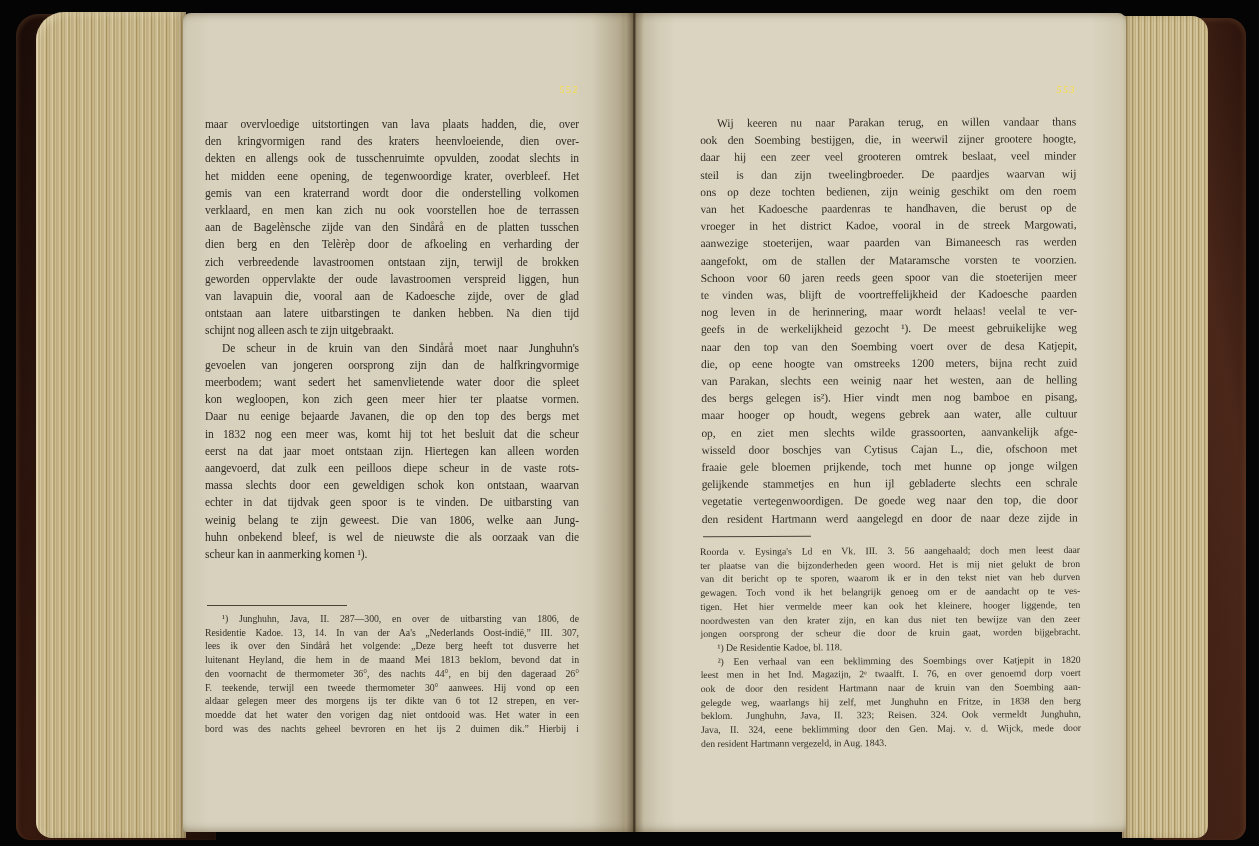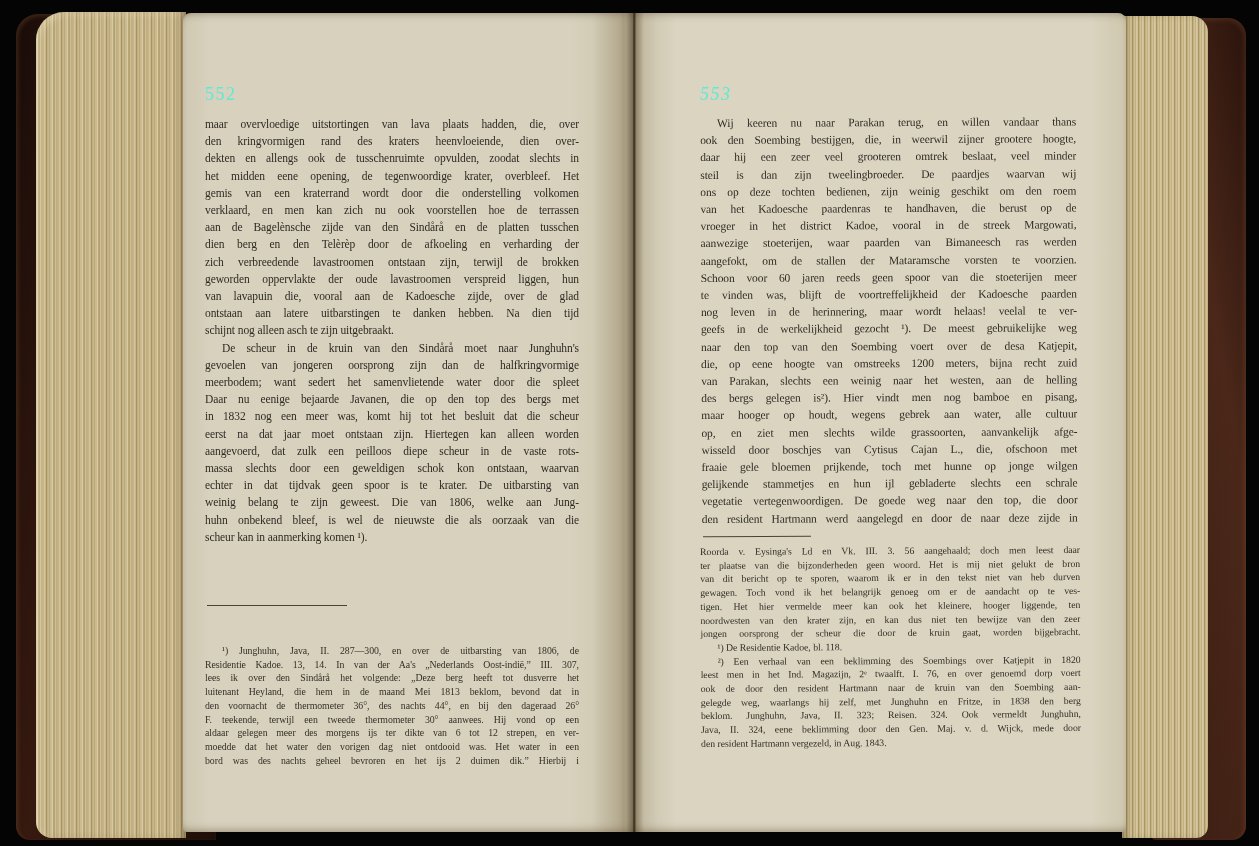--- a/index.html
+++ b/index.html
@@ -64,39 +64,39 @@
       rgba(100,80,45,0) 0%,
       rgba(100,80,45,.28) 40%,
       rgba(70,52,26,.62) 48.5%,
       rgba(35,25,10,.92) 50%,
       rgba(80,62,32,.45) 53%,
       rgba(100,80,45,.12) 62%,
       rgba(100,80,45,0) 100%);
     pointer-events:none;
   }
   .folio{
-    position:absolute;text-align:left;
-    font-size:18px;letter-spacing:1.5px;color:#5eead4;
+    position:absolute;text-align:right;
+    font-size:10px;letter-spacing:1.5px;color:#fde047;
   }
   .folio-left{left:205px;top:84px;width:374px;}
   .folio-right{left:700px;top:84px;width:376px;font-style:italic;}
   .bodytext{
     position:absolute;font-size:11.5px;line-height:17.2px;
     letter-spacing:-0.1px;color:var(--ink);overflow:hidden;
   }
   .body-left{left:205px;top:116px;width:374px;}
   .body-right{left:700px;top:115px;width:376px;transform:rotate(-0.25deg);transform-origin:left top;}
   .fnsep{position:absolute;border-top:1.2px solid #494337;}
   .fnsep-left{left:207px;top:605px;width:140px;}
   .fnsep-right{left:703px;top:536px;width:108px;transform:rotate(-0.25deg);}
   .fntext{
     position:absolute;font-size:9.8px;line-height:13.7px;
     letter-spacing:-0.05px;color:#332f28;overflow:hidden;
   }
-  .fn-left{left:205px;top:644px;width:374px;}
+  .fn-left{left:205px;top:612px;width:374px;}
   .fn-right{left:700px;top:545px;width:380px;transform:rotate(-0.3deg);transform-origin:left top;}
   .ln{text-align:justify;text-align-last:justify;white-space:normal;}
   .ln.end{text-align-last:left;}
   .ln.ind{padding-left:17px;}
 </style>
 </head>
 <body>
 
 <div class="cover cover-left"></div>
 <div class="cover cover-right"></div>
@@ -120,26 +120,27 @@
     <div class="ln">aan de Bagelènsche zijde van den Sindårå en de platten tusschen</div>
     <div class="ln">dien berg en den Telèrèp door de afkoeling en verharding der</div>
     <div class="ln">zich verbreedende lavastroomen ontstaan zijn, terwijl de brokken</div>
     <div class="ln">geworden oppervlakte der oude lavastroomen verspreid liggen, hun</div>
     <div class="ln">van lavapuin die, vooral aan de Kadoesche zijde, over de glad</div>
     <div class="ln">ontstaan aan latere uitbarstingen te danken hebben. Na dien tijd</div>
     <div class="ln end">schijnt nog alleen asch te zijn uitgebraakt.</div>
     <div class="ln ind">De scheur in de kruin van den Sindårå moet naar Junghuhn's</div>
     <div class="ln">gevoelen van jongeren oorsprong zijn dan de halfkringvormige</div>
     <div class="ln">meerbodem; want sedert het samenvlietende water door die spleet</div>
+    <div class="ln">kon wegloopen, kon zich geen meer hier ter plaatse vormen.</div>
     <div class="ln">Daar nu eenige bejaarde Javanen, die op den top des bergs met</div>
     <div class="ln">in 1832 nog een meer was, komt hij tot het besluit dat die scheur</div>
     <div class="ln">eerst na dat jaar moet ontstaan zijn. Hiertegen kan alleen worden</div>
     <div class="ln">aangevoerd, dat zulk een peilloos diepe scheur in de vaste rots-</div>
     <div class="ln">massa slechts door een geweldigen schok kon ontstaan, waarvan</div>
-    <div class="ln">echter in dat tijdvak geen spoor is te krater. De uitbarsting van</div>
+    <div class="ln">echter in dat tijdvak geen spoor is te vinden. De uitbarsting van</div>
     <div class="ln">weinig belang te zijn geweest. Die van 1806, welke aan Jung-</div>
     <div class="ln">huhn onbekend bleef, is wel de nieuwste die als oorzaak van die</div>
     <div class="ln end">scheur kan in aanmerking komen ¹).</div>
   </div>
 
 <div class="fnsep fnsep-left"></div>
 <div class="fntext fn-left">
     <div class="ln ind">¹) Junghuhn, Java, II. 287—300, en over de uitbarsting van 1806, de</div>
     <div class="ln">Residentie Kadoe. 13, 14. In van der Aa's „Nederlands Oost-indië,” III. 307,</div>
     <div class="ln">lees ik over den Sindårå het volgende: „Deze berg heeft tot dusverre het</div>

